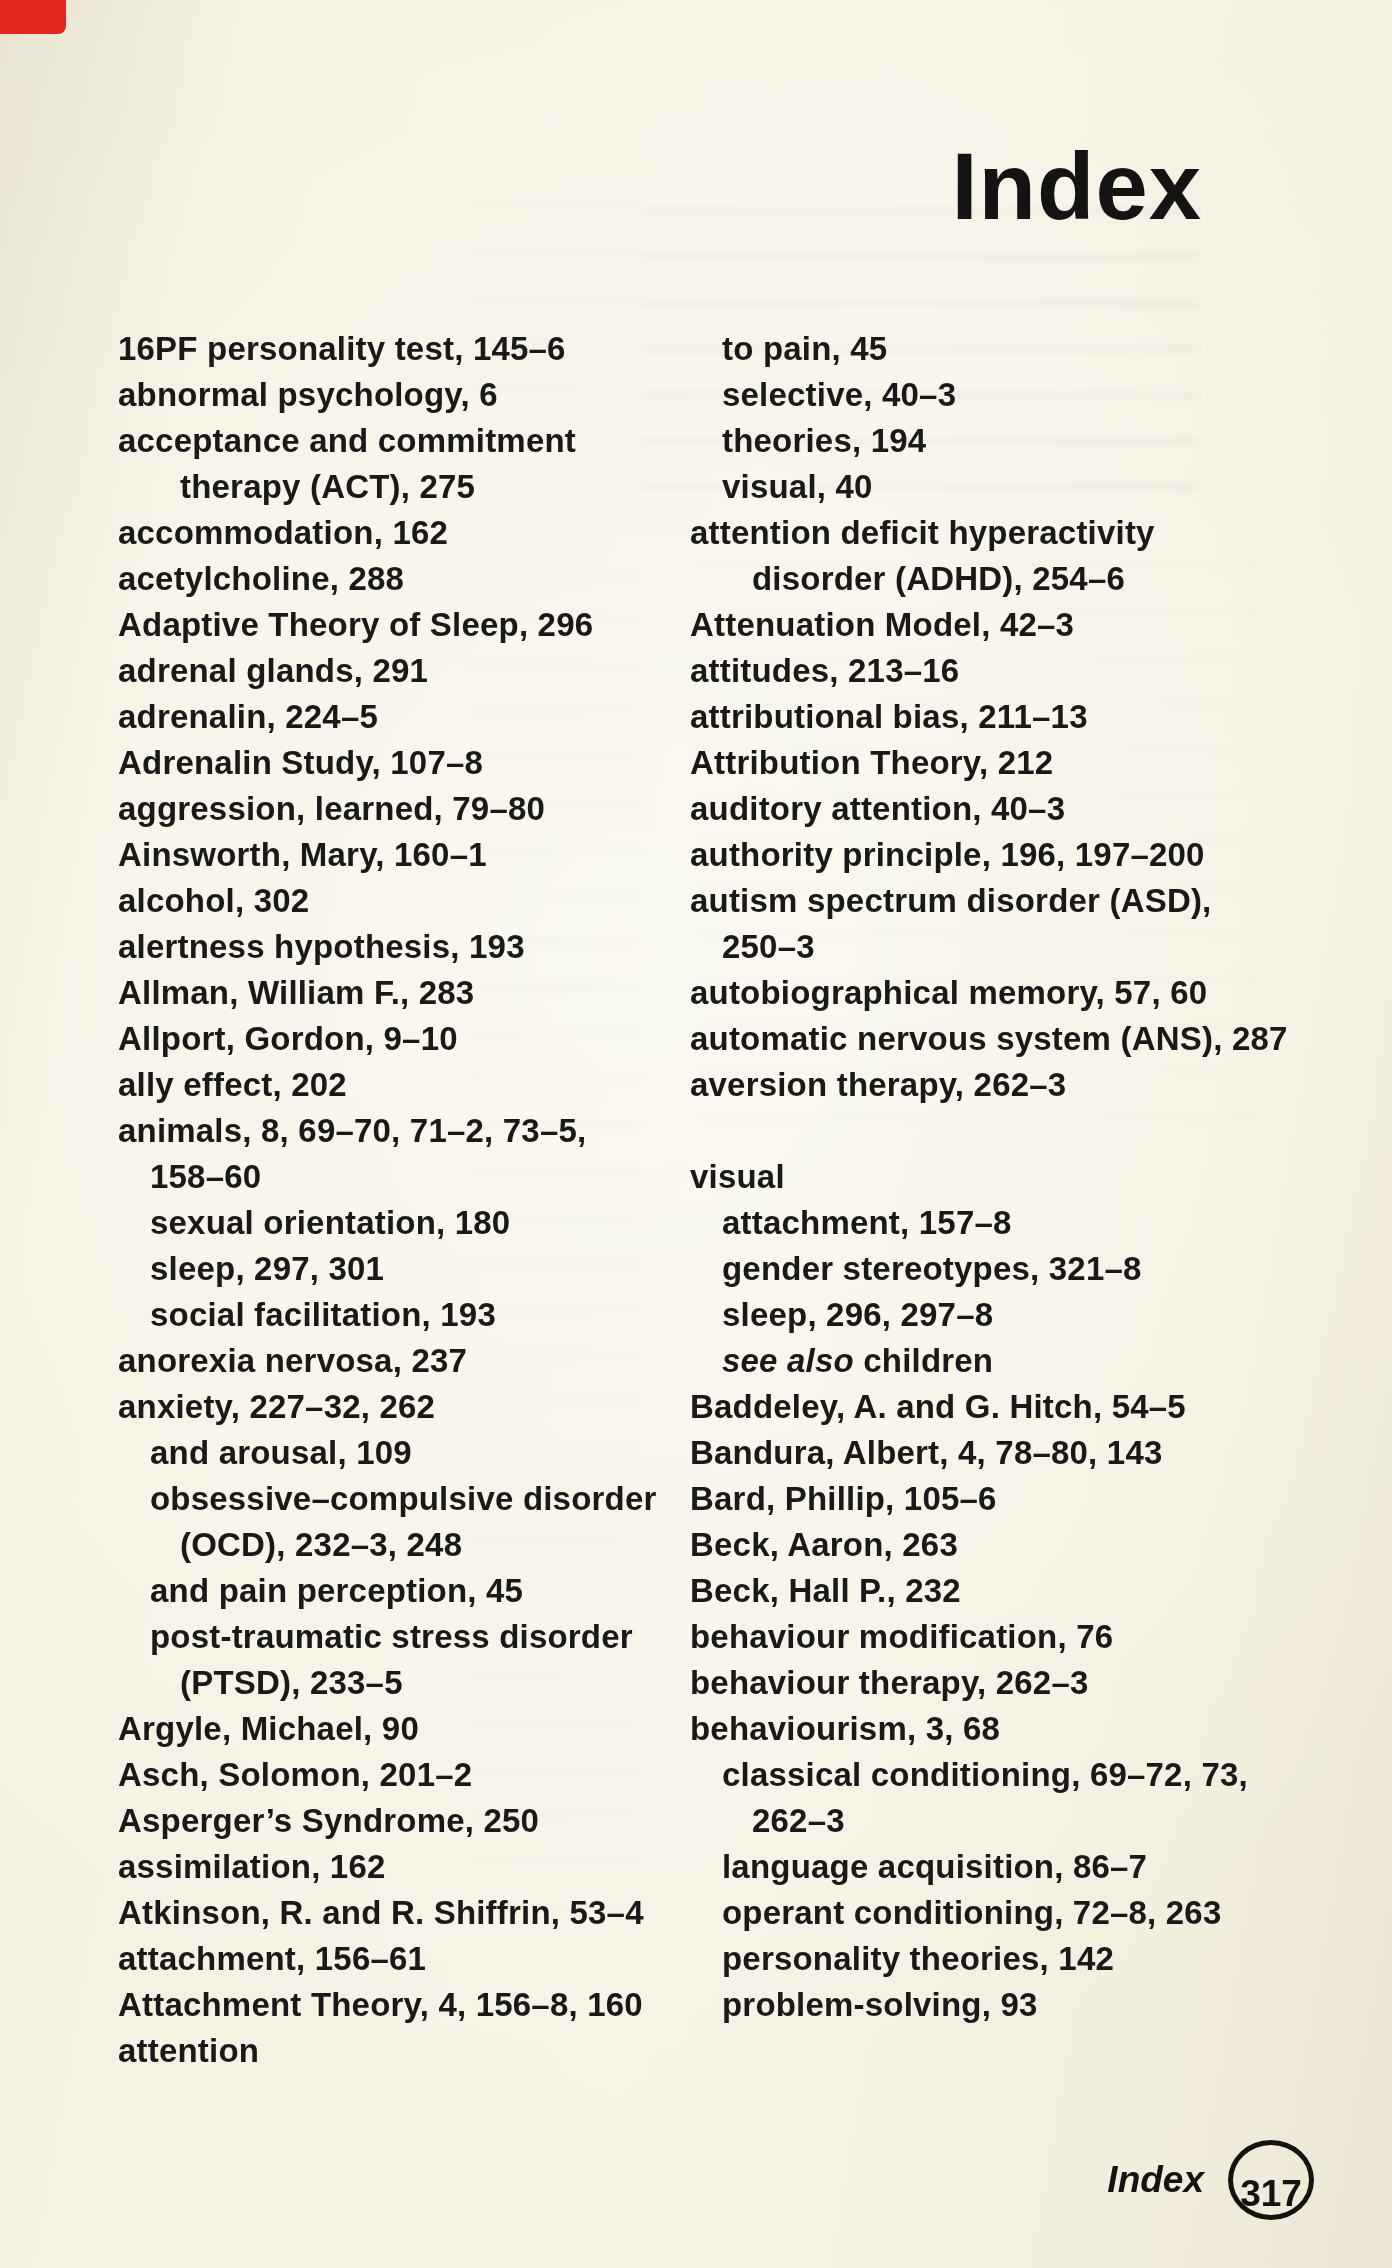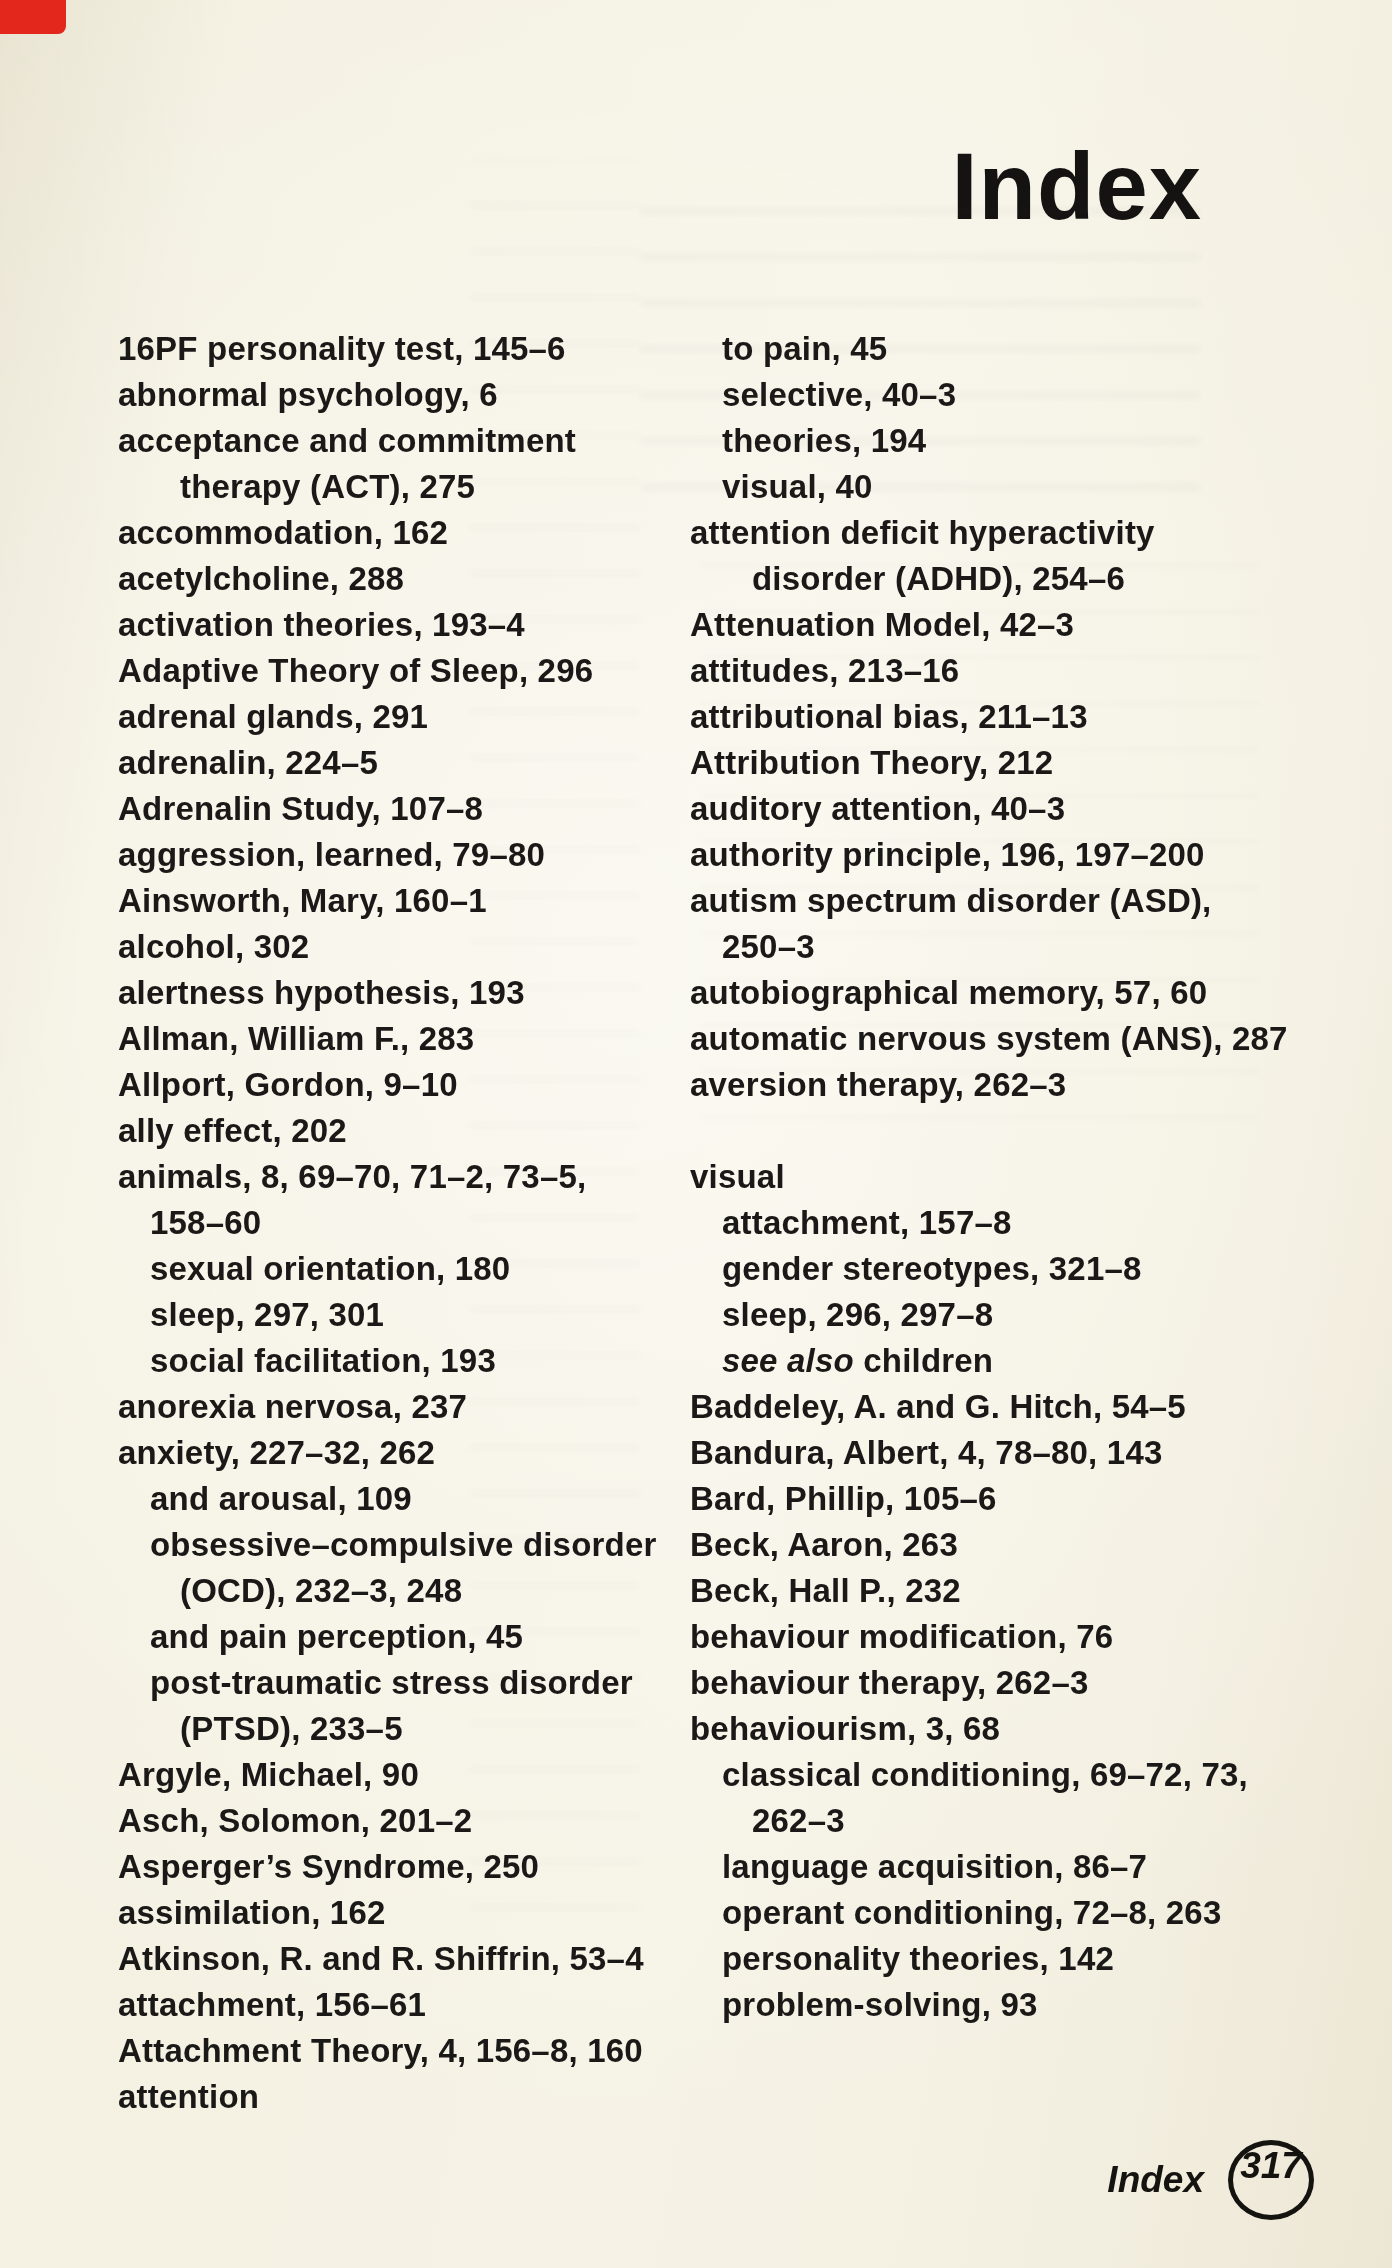--- a/index.html
+++ b/index.html
@@ -95,27 +95,26 @@
     font-weight: 700;
     font-style: italic;
     color: #14130f;
   }
   .page-circle {
     width: 76px;
     height: 70px;
     border: 5px solid #14130f;
     border-radius: 50%;
     display: flex;
-    align-items: flex-start;
+    align-items: flex-end;
     justify-content: center;
     font-size: 37px;
     font-weight: 700;
     color: #14130f;
     background: transparent;
-    font-style: italic;
   }
 </style>
 </head>
 <body>
 
 <div class="page">
 
   <div class="corner-mark"></div>
   <div class="artifact a1"></div>
   <div class="artifact a2"></div>
@@ -124,21 +123,20 @@
   <h1 class="title">Index</h1>
 
   <div class="columns">
     <div class="col" id="col-left">
         <div class="entry i0">16PF personality test, 145–6</div>
         <div class="entry i0">abnormal psychology, 6</div>
         <div class="entry i0">acceptance and commitment</div>
         <div class="entry i2">therapy (ACT), 275</div>
         <div class="entry i0">accommodation, 162</div>
         <div class="entry i0">acetylcholine, 288</div>
-        <div class="entry i0">activation theories, 193–4</div>
         <div class="entry i0">Adaptive Theory of Sleep, 296</div>
         <div class="entry i0">adrenal glands, 291</div>
         <div class="entry i0">adrenalin, 224–5</div>
         <div class="entry i0">Adrenalin Study, 107–8</div>
         <div class="entry i0">aggression, learned, 79–80</div>
         <div class="entry i0">Ainsworth, Mary, 160–1</div>
         <div class="entry i0">alcohol, 302</div>
         <div class="entry i0">alertness hypothesis, 193</div>
         <div class="entry i0">Allman, William F., 283</div>
         <div class="entry i0">Allport, Gordon, 9–10</div>

